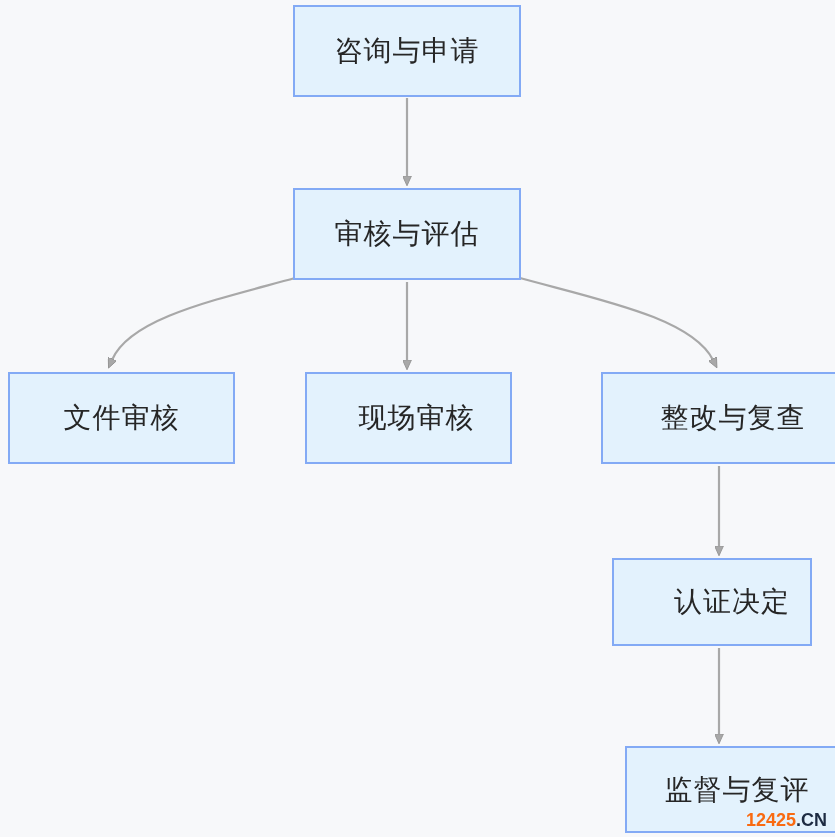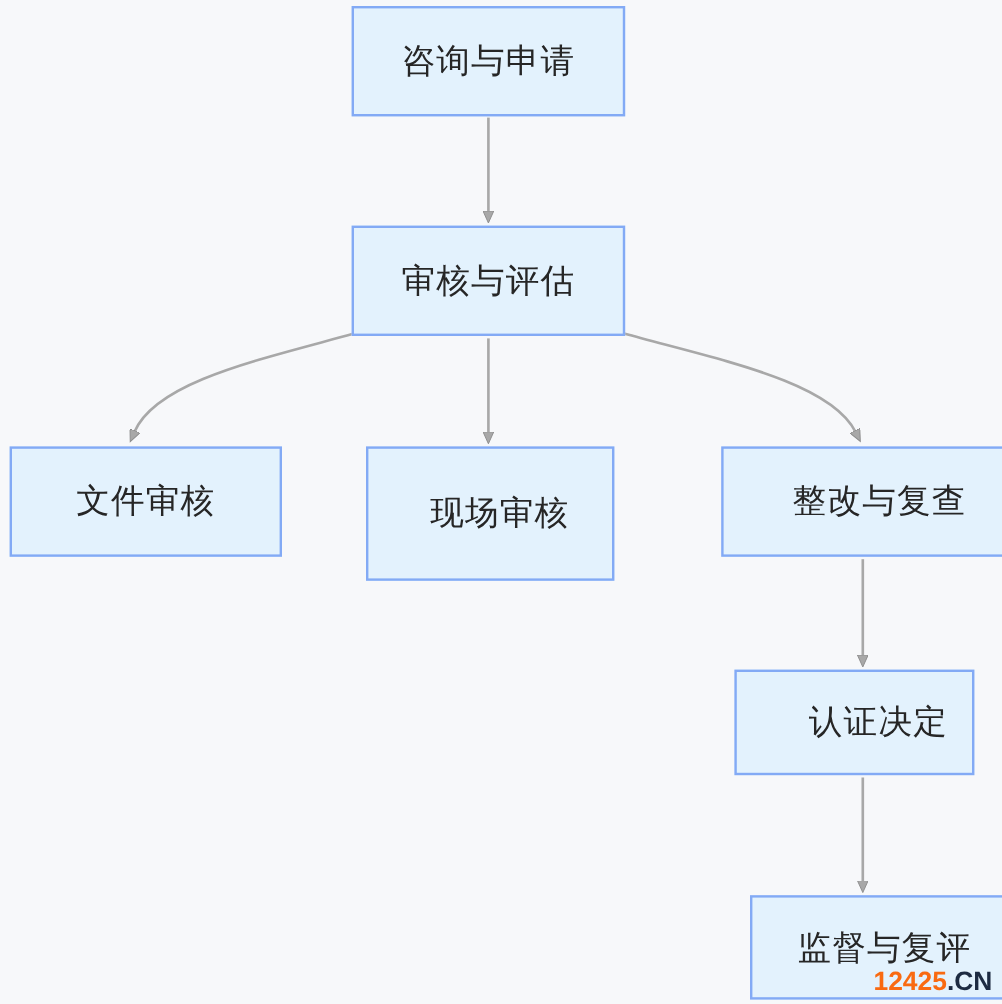--- a/index.html
+++ b/index.html
@@ -42,30 +42,30 @@
     color: #262626;
     letter-spacing: 1px;
     line-height: 1.2;
     white-space: nowrap;
     font-family: "Liberation Sans", "DejaVu Sans", sans-serif;
   }
   
   #node-0 { left: 293px; top: 5px;   width: 228px; height: 92px; }
   #node-1 { left: 293px; top: 188px; width: 228px; height: 92px; }
   #node-2 { left: 8px;   top: 372px; width: 227px; height: 92px; justify-content: center; }
-  #node-3 { left: 305px; top: 372px; width: 207px; height: 112px; padding-left: 16px; }
+  #node-3 { left: 305px; top: 372px; width: 207px; height: 92px; padding-left: 16px; }
   #node-4 { left: 601px; top: 372px; width: 264px; height: 92px; text-align: right; }
   #node-5 { left: 612px; top: 558px; width: 200px; height: 88px; padding-left: 40px; }
   #node-6 { left: 601px; top: 746px; width: 224px; height: 87px; margin-left: 24px; }
 
   #watermark {
     position: absolute;
     right: 8px;
     bottom: 6px;
-    font-size: 22px;
+    font-size: 18px;
     font-weight: bold;
     letter-spacing: 0px;
     z-index: 5;
     font-family: "Liberation Sans", "DejaVu Sans", sans-serif;
   }
   #watermark .wm-num { color: #f96a11; }
   #watermark .wm-tld { color: #1d2b42; }
 </style>
 </head>
 <body>

